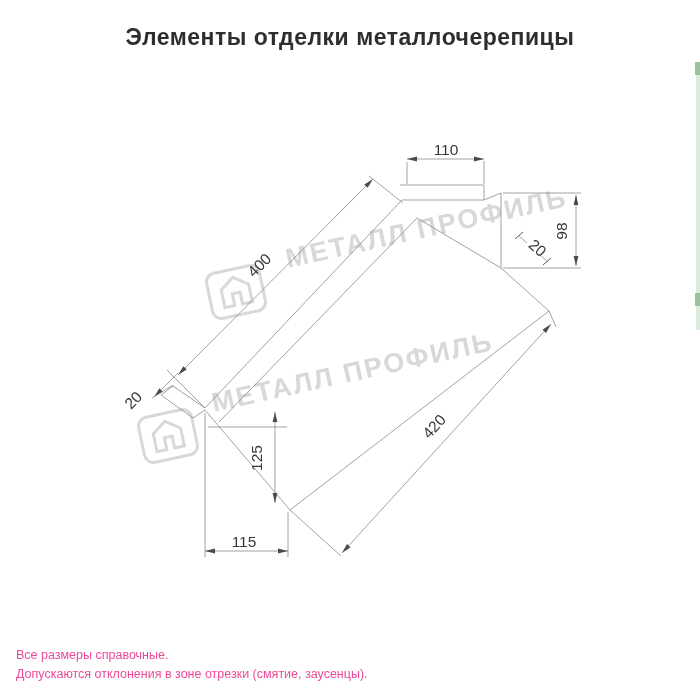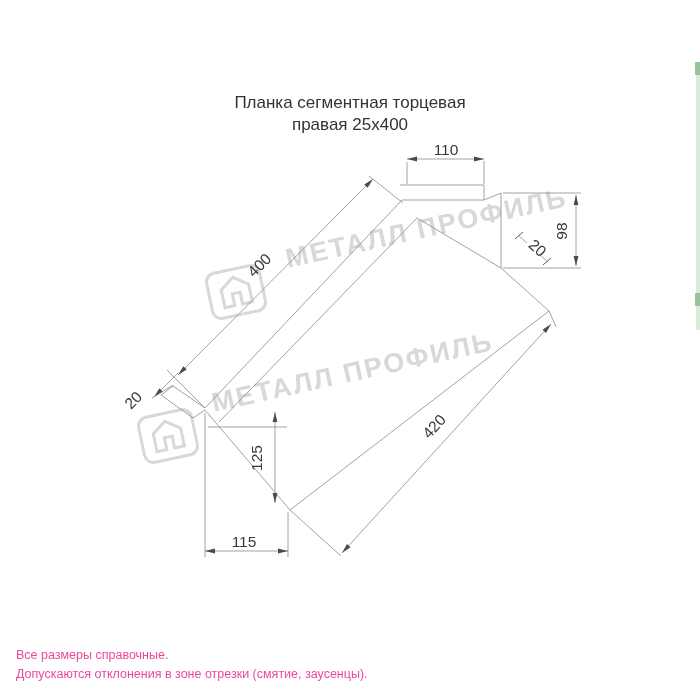--- a/index.html
+++ b/index.html
@@ -18,25 +18,22 @@
   .tick{stroke:#5a5a5a;stroke-width:1;fill:none;}
   .wmshape{stroke:#d8d8d8;stroke-width:3;fill:none;}
   .edge-strip{position:absolute;right:0;top:62px;width:4px;height:268px;background:#cfe6cf;opacity:.8;}
   .edge-blip{position:absolute;right:0;width:5px;height:13px;background:#8fbf92;opacity:.9;}
 </style>
 </head>
 <body>
 
 <div class="page">
 
+  <div class="title">Элементы отделки металлочерепицы</div>
 
-  <div class="subtitle">
-    <div>Планка сегментная торцевая</div>
-    <div>правая 25х400</div>
-  </div>
 
   <svg width="700" height="700" viewBox="0 0 700 700" style="position:absolute;left:0;top:0;">
     <defs>
       <marker id="arr" markerWidth="13" markerHeight="7" refX="12" refY="3.5" orient="auto-start-reverse" markerUnits="userSpaceOnUse">
         <path d="M12,3.5 L2,1.1 L2,5.9 Z" fill="#4a4a4a"></path>
       </marker>
     </defs>
 
     <g>
       <g transform="translate(236,292) rotate(-12)">

